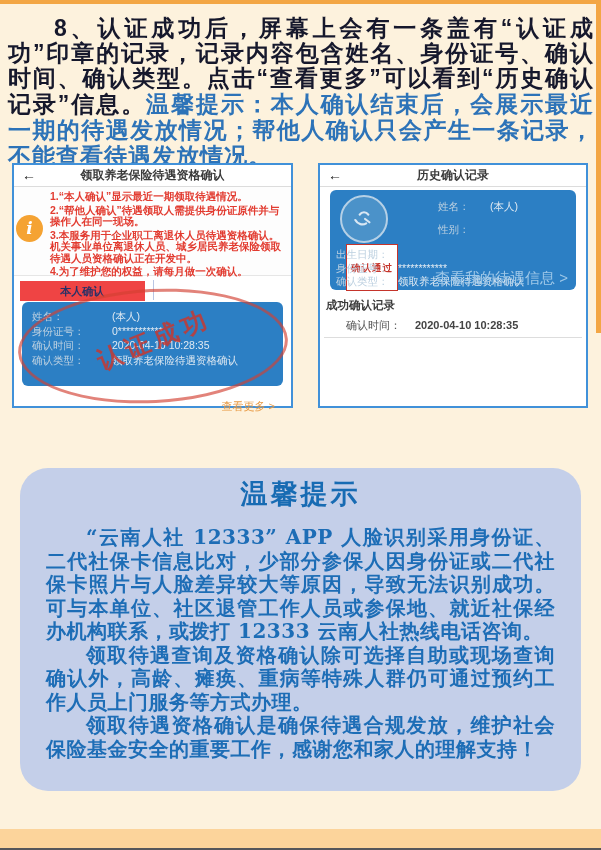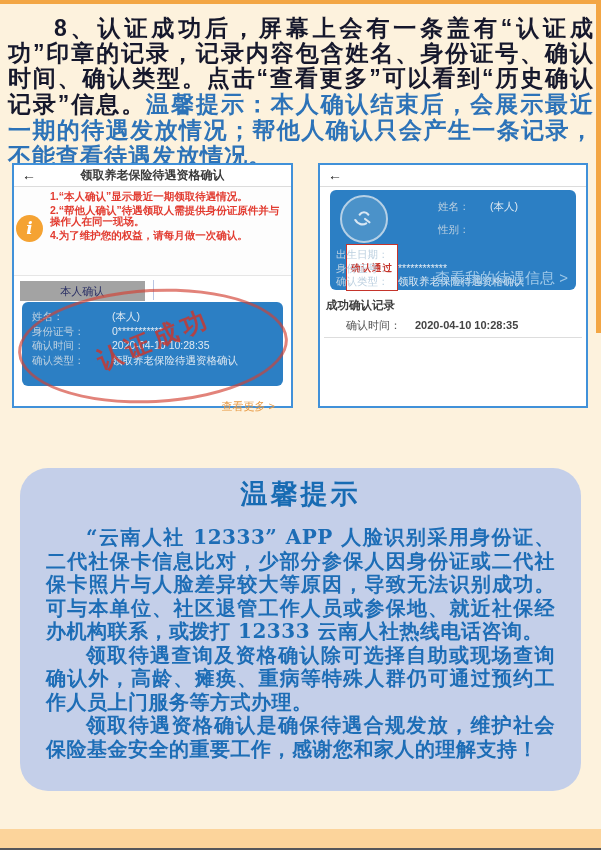--- a/index.html
+++ b/index.html
@@ -33,21 +33,21 @@
   
   .notices{position:relative;padding:4px 4px 2px 36px;border-bottom:1px solid #e6e6e6;height:82px;background:#fdfdfd;}
   .notice{font-size:10.5px;line-height:11.5px;color:#e23b30;margin-bottom:2px;font-weight:600;}
   .info-badge{
     position:absolute;left:2px;top:28px;width:27px;height:27px;border-radius:50%;
     background:#f5a333;color:#fff;font:italic 700 17px "DejaVu Serif",serif;
     text-align:center;line-height:27px;
   }
   
   .btn-row{display:flex;justify-content:space-between;align-items:center;padding:5px 6px;position:relative;}
-  .btn{width:47%;height:20px;background:#a3a3a3;color:#2c3166;font-size:11px;font-weight:400;text-align:center;line-height:20px;cursor:pointer;}
+  .btn{width:47%;height:20px;background:#ef4444;color:#2c3166;font-size:11px;font-weight:700;text-align:center;line-height:20px;cursor:pointer;}
   .btn-divider{position:absolute;left:50%;top:4px;height:20px;width:1px;background:#b9c6e4;}
   
   .record-card{
     position:absolute;left:8px;top:137px;width:243px;height:75px;
     background:#2c7fc4;border-radius:6px;padding:7px 8px 2px 10px;
   }
   .crow{font-size:10.5px;line-height:14.5px;color:#dfe9f2;white-space:nowrap;}
   .clabel{display:inline-block;width:80px;color:#bcd0e0;}
   .more-link{text-align:right;color:#e89a43;font-size:11px;line-height:14px;cursor:pointer;margin-top:32px;}
   
@@ -112,40 +112,42 @@
 
 <div class="phone phone-left">
   <div class="phone-header">
     <span class="back">←</span>
     <span class="phone-title">领取养老保险待遇资格确认</span>
   </div>
   <div class="notices">
     <div class="info-badge">i</div>
     <div class="notice">1.“本人确认”显示最近一期领取待遇情况。</div>
     <div class="notice">2.“帮他人确认”待遇领取人需提供身份证原件并与操作人在同一现场。</div>
+    <div class="notice">3.本服务用于企业职工离退休人员待遇资格确认。机关事业单位离退休人员、城乡居民养老保险领取待遇人员资格确认正在开发中。</div>
     <div class="notice">4.为了维护您的权益，请每月做一次确认。</div>
   </div>
   <div class="btn-row">
     <div class="btn">本人确认</div>
     <div class="btn-divider"></div>
   </div>
   <div class="record-card">
     <div class="crow"><span class="clabel">姓名：</span><span>(本人)</span></div>
     <div class="crow"><span class="clabel">身份证号：</span><span>0***********</span></div>
     <div class="crow"><span class="clabel">确认时间：</span><span>2020-04-10 10:28:35</span></div>
     <div class="crow"><span class="clabel">确认类型：</span><span>领取养老保险待遇资格确认</span></div>
     <div class="more-link">查看更多 &gt;</div>
   </div>
   <div class="stamp-oval"></div>
   <div class="stamp-text">认证成功</div>
 </div>
 
 <div class="phone phone-right">
   <div class="phone-header">
     <span class="back">←</span>
+    <span class="phone-title">历史确认记录</span>
   </div>
   <div class="history-card">
     <div class="avatar">
       <svg width="26" height="26" viewBox="0 0 24 24" fill="none" stroke="#d9e7f3" stroke-width="2" stroke-linecap="round">
         <path d="M4 13c2 4 7 5 10 3"></path>
         <path d="M8 8c2-3 6-3 8 0"></path>
         <path d="M13 12l4 3"></path>
       </svg>
     </div>
     <div class="pass-badge">确认通过</div>

